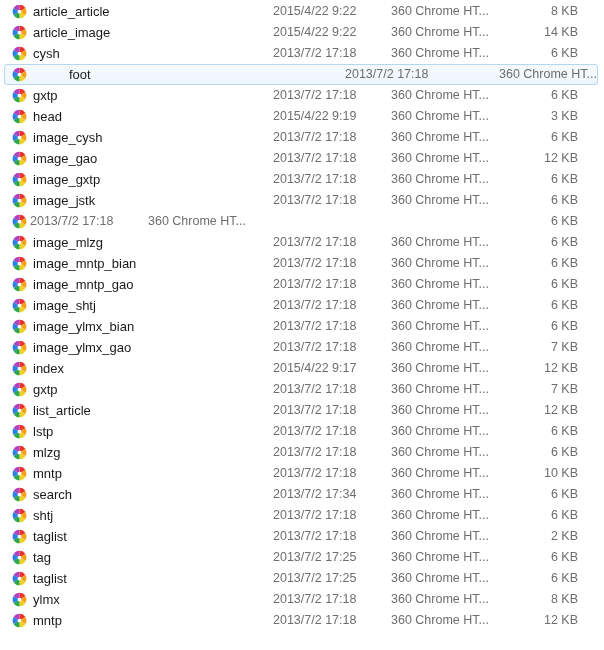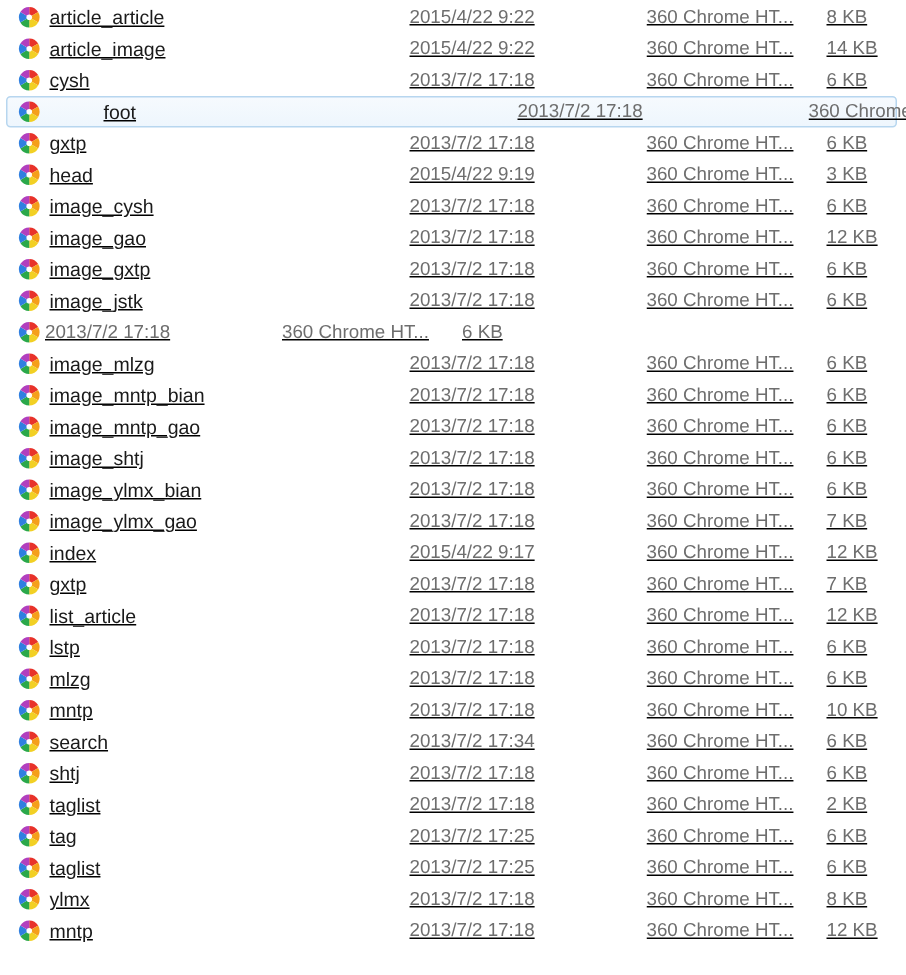--- a/index.html
+++ b/index.html
@@ -28,21 +28,20 @@
   .row {
     position: relative;
     height: 21px;
     display: flex;
     align-items: center;
     box-sizing: border-box;
     border: 1px solid transparent;
     border-radius: 3px;
     margin: 0 6px 0 4px;
     padding-left: 5px;
-    text-decoration: underline;
   }
 
   .row.selected {
     background: #f2f8fd;
     background-image: linear-gradient(to bottom, #f6fafe 0%, #eef6fd 100%);
     border: 1px solid #b7d6ef;
     border-radius: 3px;
     gap: 36px;
   }
 
@@ -90,30 +89,29 @@
   .cell-type {
     flex: 0 0 auto;
     width: 120px;
     font-size: 12.5px;
     line-height: 17px;
     color: #6e6e6e;
     white-space: nowrap;
     overflow: hidden;
     text-overflow: ellipsis;
     box-sizing: border-box;
-    margin-left: 40px;
   }
 
   .cell-size {
     flex: 1 1 auto;
     font-size: 12.5px;
     line-height: 17px;
     color: #6e6e6e;
     white-space: nowrap;
-    text-align: left;
+    text-align: right;
     padding-right: 19px;
     box-sizing: border-box;
   }
 </style>
 </head>
 <body>
 
 <div id="file-list">
   <div class="row">
     <span class="cell-icon">

